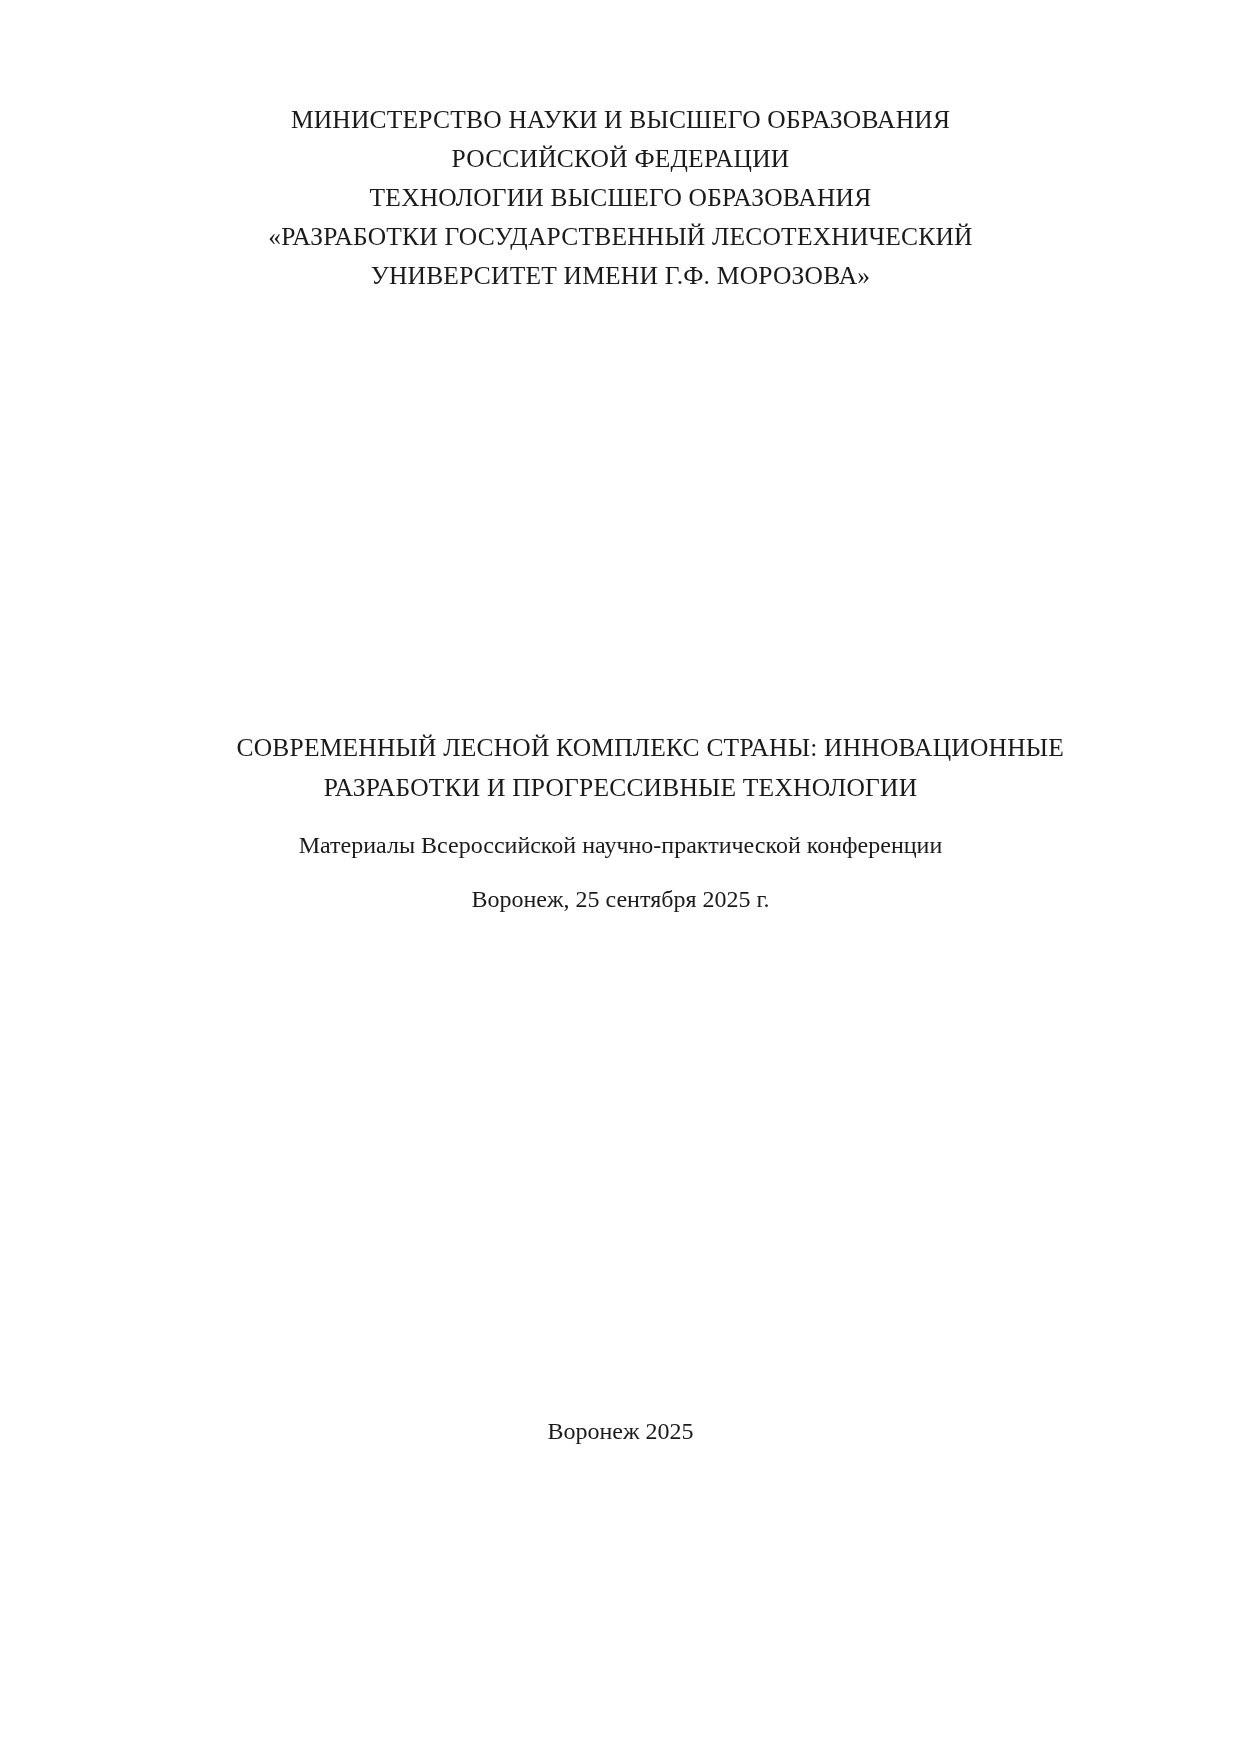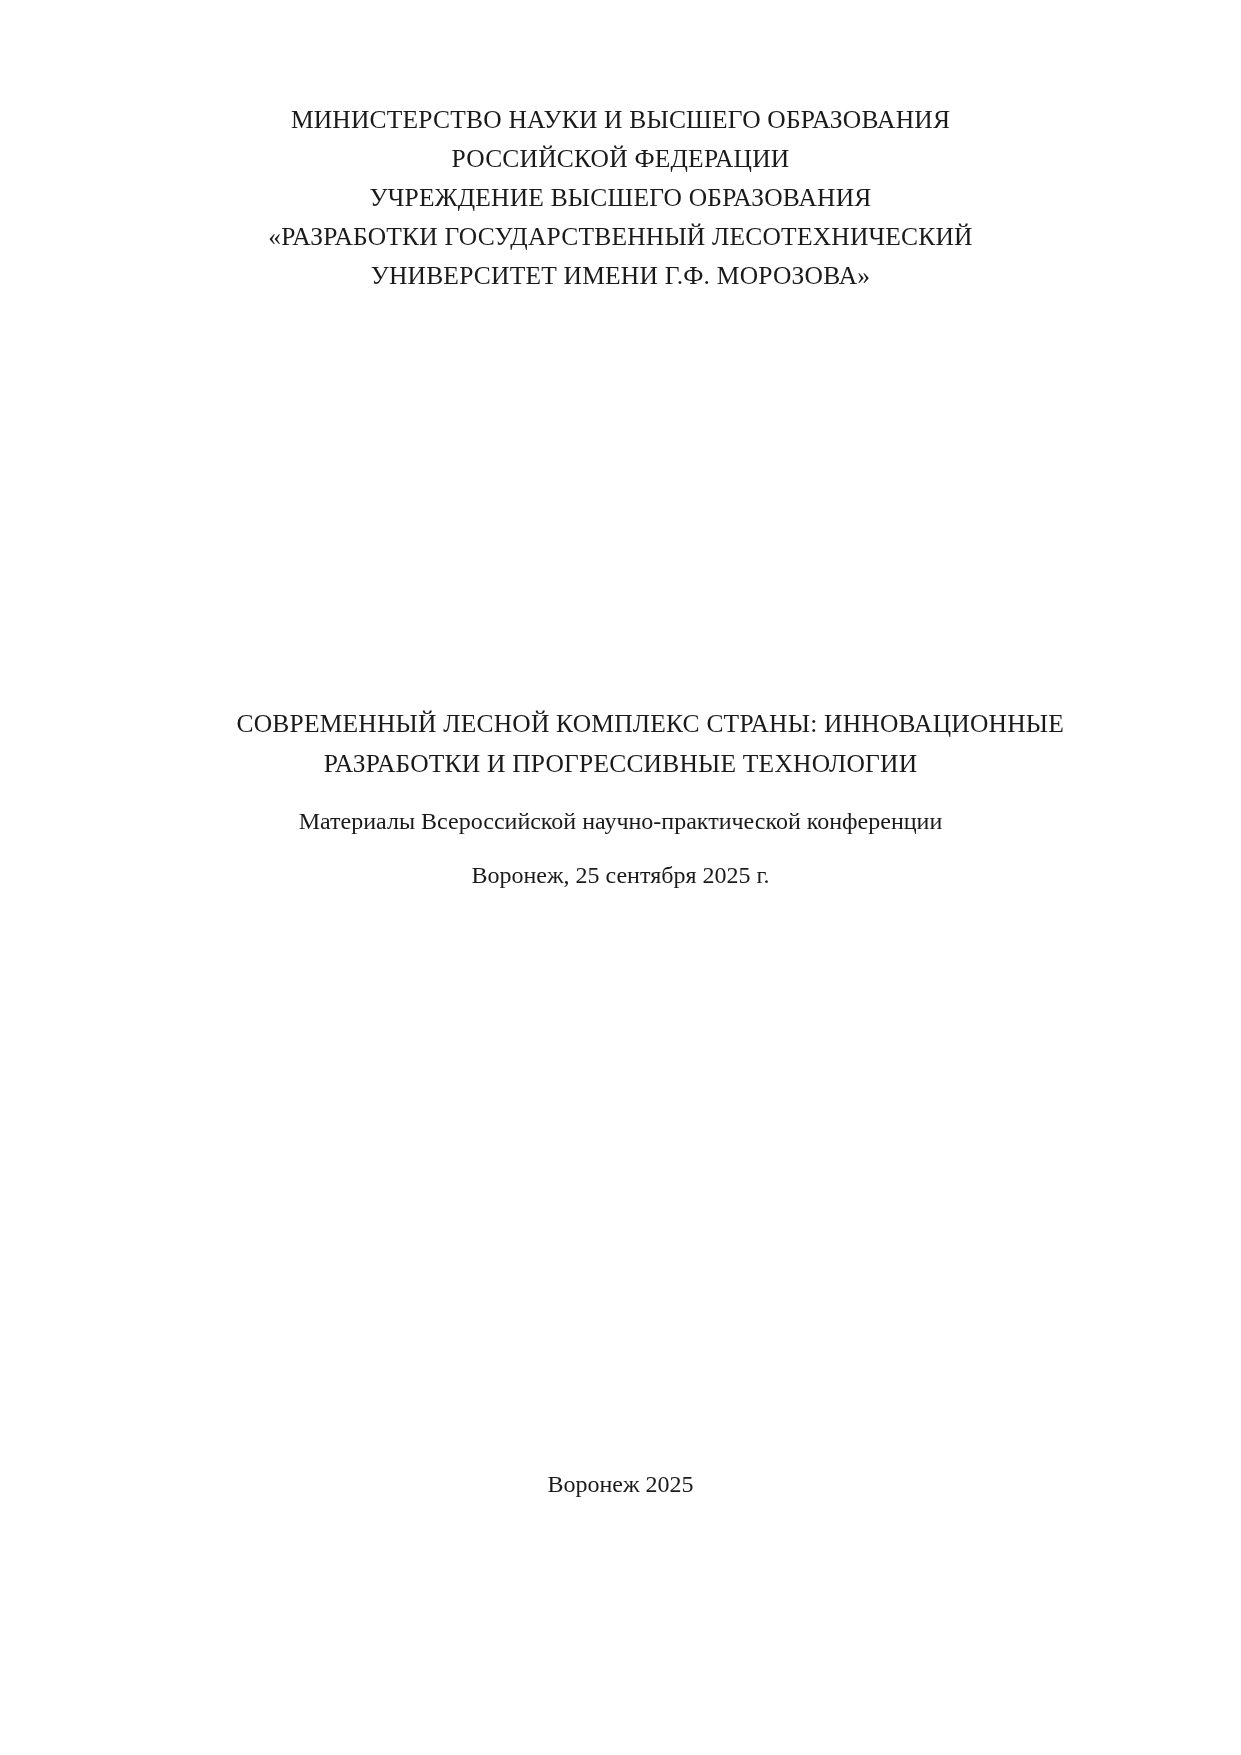--- a/index.html
+++ b/index.html
@@ -39,21 +39,21 @@
   .institution .line {
     font-size: 25.5px;
     line-height: 39px;
     letter-spacing: 0.2px;
     white-space: nowrap;
   }
 
   
   .conference {
     position: absolute;
-    top: 704px;
+    top: 728px;
     left: 0;
     right: 0;
     text-align: center;
   }
   .conference .title-line {
     font-size: 25.5px;
     line-height: 40px;
     letter-spacing: 0.2px;
     white-space: nowrap;
   }
@@ -66,36 +66,36 @@
     margin-top: 20px;
     font-size: 24px;
     line-height: 34px;
   }
 
   
   .imprint {
     position: absolute;
     left: 0;
     right: 0;
-    top: 1468px;
+    top: 1415px;
     text-align: center;
     font-size: 24px;
     line-height: 32px;
   }
 </style>
 </head>
 <body>
 
 <div class="page">
   <div class="content">
 
     <div class="institution">
       <div class="line">МИНИСТЕРСТВО НАУКИ И ВЫСШЕГО ОБРАЗОВАНИЯ</div>
       <div class="line">РОССИЙСКОЙ ФЕДЕРАЦИИ</div>
-      <div class="line">УЧРЕЖДЕНИЕ ВЫСШЕГО ОБРАЗОВАНИЯ</div>
+      <div class="line">ТЕХНОЛОГИИ ВЫСШЕГО ОБРАЗОВАНИЯ</div>
       <div class="line">«РАЗРАБОТКИ ГОСУДАРСТВЕННЫЙ ЛЕСОТЕХНИЧЕСКИЙ</div>
       <div class="line">УНИВЕРСИТЕТ ИМЕНИ Г.Ф. МОРОЗОВА»</div>
     </div>
 
     <div class="conference">
       <div class="title-line">СОВРЕМЕННЫЙ ЛЕСНОЙ КОМПЛЕКС СТРАНЫ: ИННОВАЦИОННЫЕ</div>
       <div class="title-line">РАЗРАБОТКИ И ПРОГРЕССИВНЫЕ ТЕХНОЛОГИИ</div>
       <div class="subtitle">Материалы Всероссийской научно-практической конференции</div>
       <div class="place-date">Воронеж, 25 сентября 2025 г.</div>
     </div>

